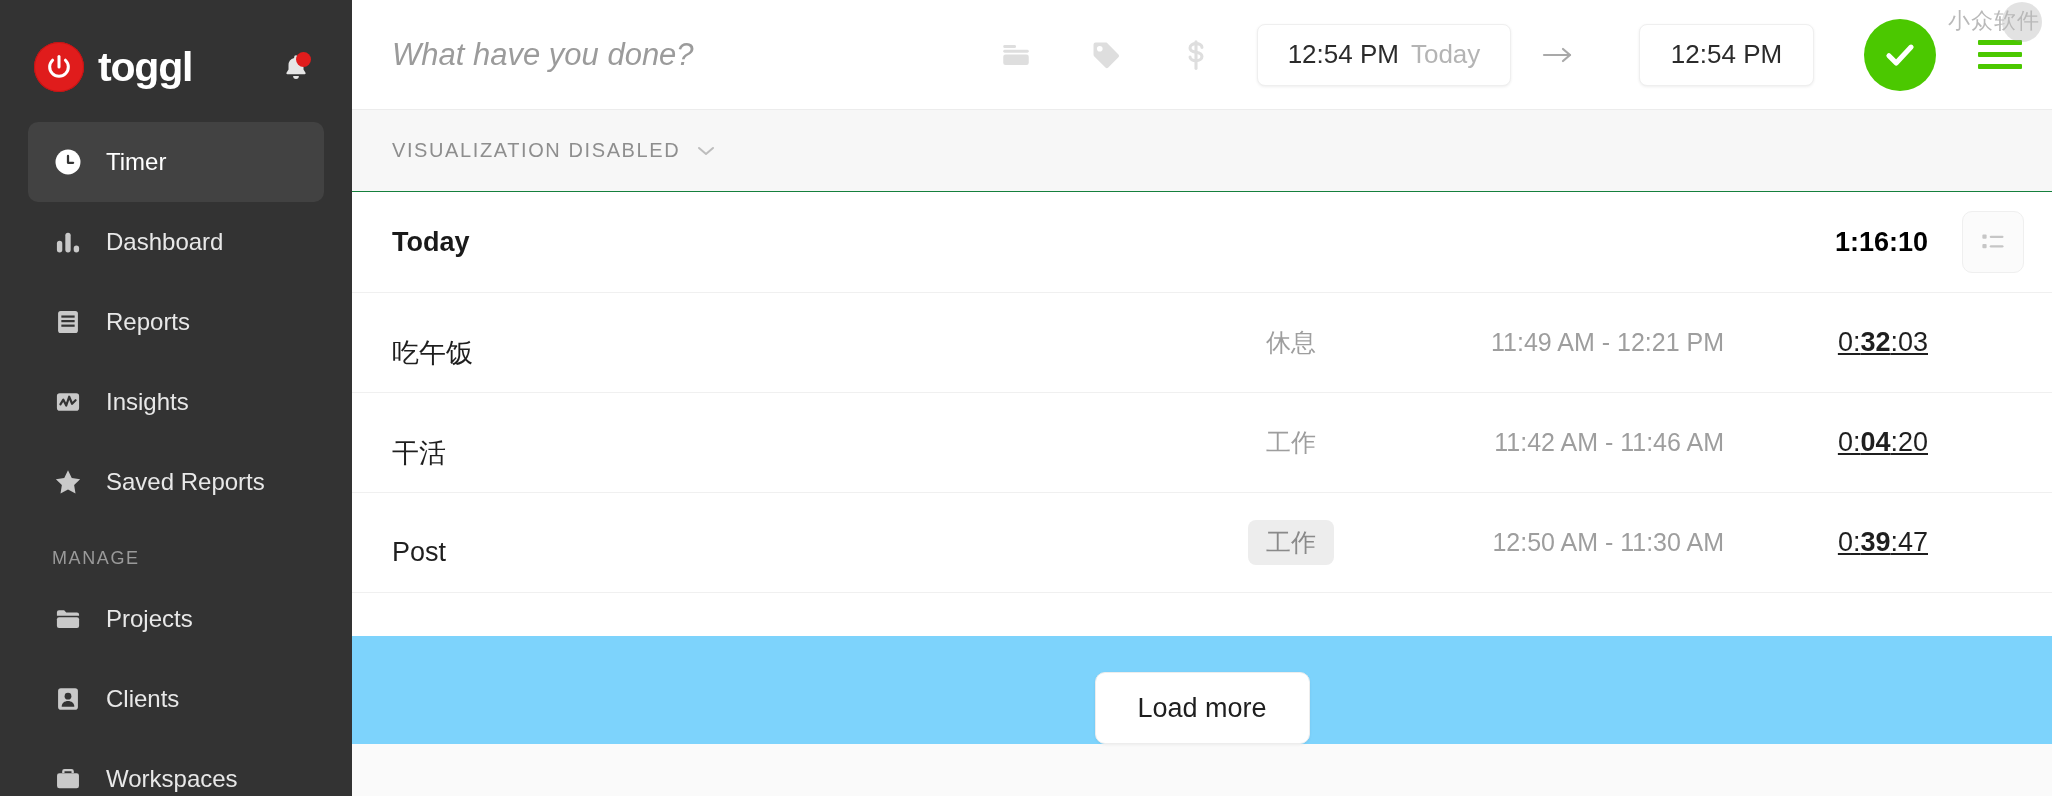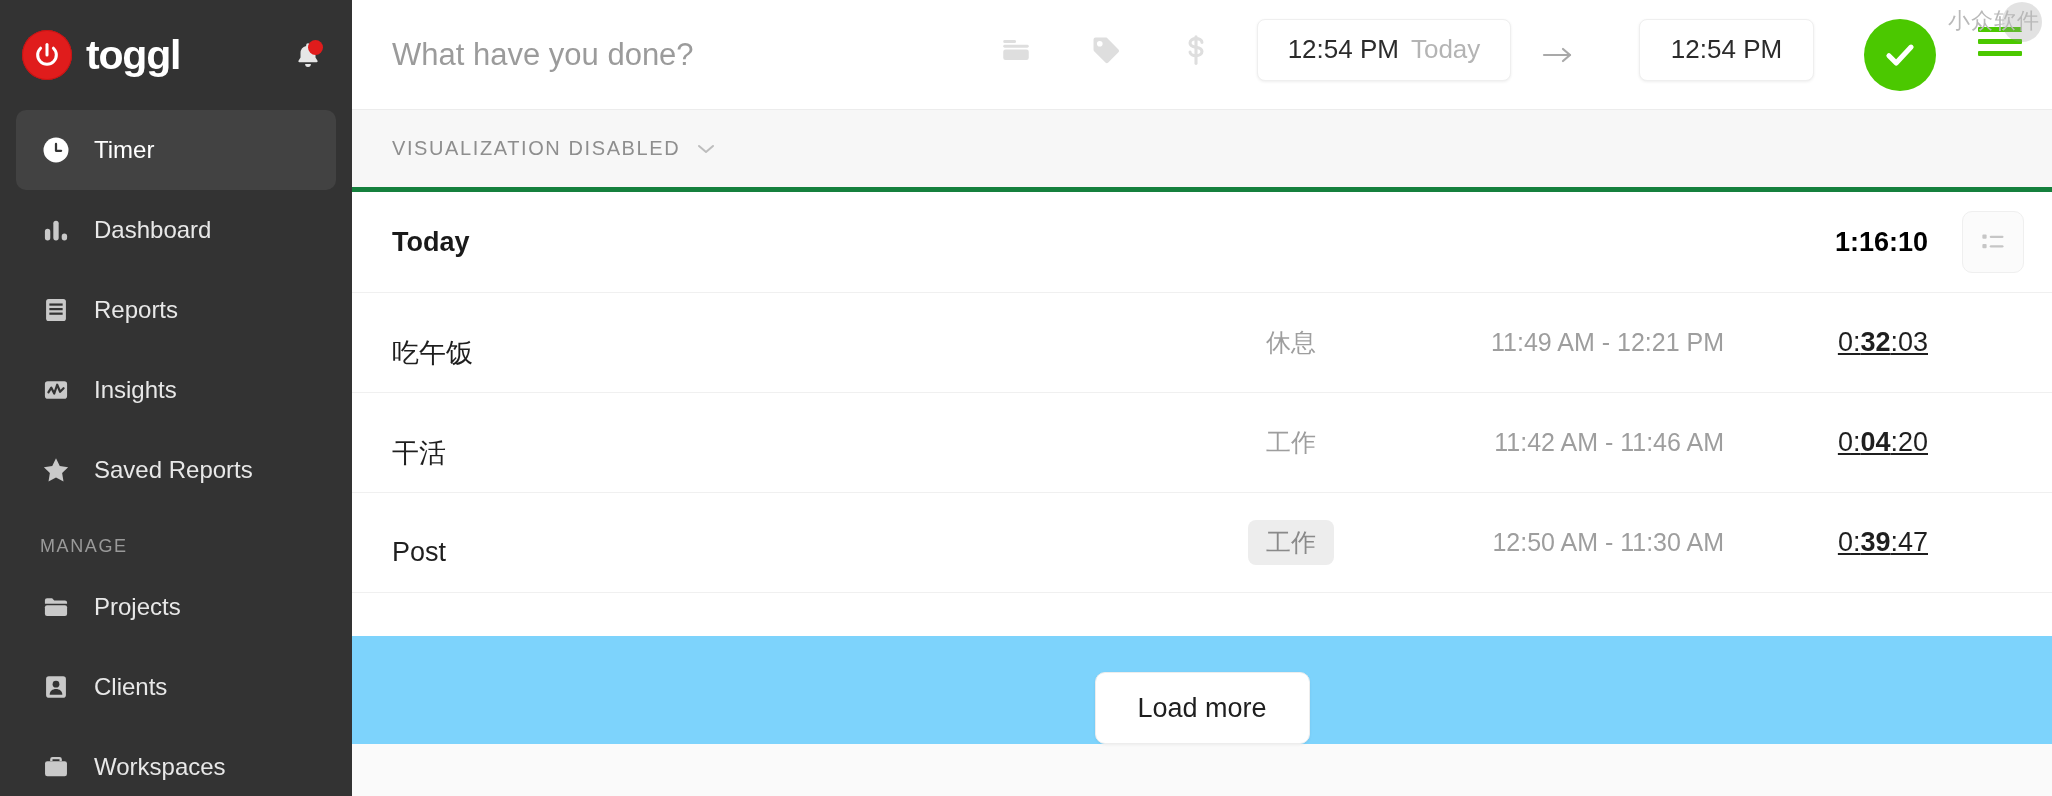--- a/index.html
+++ b/index.html
@@ -7,21 +7,21 @@
     width: 2052px; height: 796px;
     font-family: "Liberation Sans", "DejaVu Sans", sans-serif;
     background: #fafafa; overflow: hidden;
   }
   .app { display: flex; width: 2052px; height: 796px; }
 
   
   .sidebar {
     width: 352px; flex: 0 0 352px; height: 796px;
     background: #333333; color: #ffffff;
-    padding: 0; position: relative;
+    padding: 12px; position: relative;
   }
   .brand-row {
     height: 110px; display: flex; align-items: center;
     padding: 0 22px 0 22px;
   }
   .logo-wrap { display: flex; align-items: center; gap: 14px; }
   .logo-mark {
     width: 50px; height: 50px; border-radius: 50%;
     background: #e01c1c; display: flex; align-items: center; justify-content: center;
     box-shadow: 0 0 0 1px #c51414 inset;
@@ -65,22 +65,23 @@
 
   
   .timer-bar {
     height: 110px; background: #ffffff; display: flex; align-items: center;
     padding: 0 28px 0 40px; border-bottom: 1px solid #ececec;
     position: relative;
   }
   .timer-input {
     font-size: 31px; color: #9b9b9b; flex: 0 0 auto; line-height: 1;
     white-space: nowrap;
-  }
-  .timer-tools { margin-left: auto; display: flex; gap: 16px; }
+    font-style: italic;
+  }
+  .timer-tools { margin-left: auto; display: flex; align-items: center; gap: 16px; }
   .tool-icon {
     width: 74px; height: 62px; display: flex; align-items: center; justify-content: center;
     color: #dcdcdc;
   }
   .time-box {
     height: 62px; min-width: 254px; background: #ffffff;
     border: 1px solid #efefef; border-radius: 8px;
     box-shadow: 0 1px 3px rgba(0,0,0,0.07);
     display: flex; align-items: center; justify-content: center; gap: 12px;
     font-size: 26px; color: #2b2b2b; margin-left: 8px;
@@ -109,21 +110,21 @@
   }
   .watermark-disc {
     position: absolute; top: 2px; right: 10px;
     width: 40px; height: 40px; border-radius: 50%;
     background: rgba(150,150,150,0.28);
   }
 
   
   .viz-strip {
     height: 82px; background: #f7f7f7; display: flex; align-items: center;
-    padding: 0 40px; border-bottom: 5px solid #15803d;
+    padding: 0 40px; border-bottom: 1px solid #15803d;
   }
   .viz-label {
     font-size: 20px; letter-spacing: 1.6px; color: #8e8e8e;
   }
   .chev { margin-left: 14px; color: #bdbdbd; display: inline-flex; }
 
   
   .list { background: #ffffff; }
   .day-row {
     height: 100px; display: flex; align-items: center;

